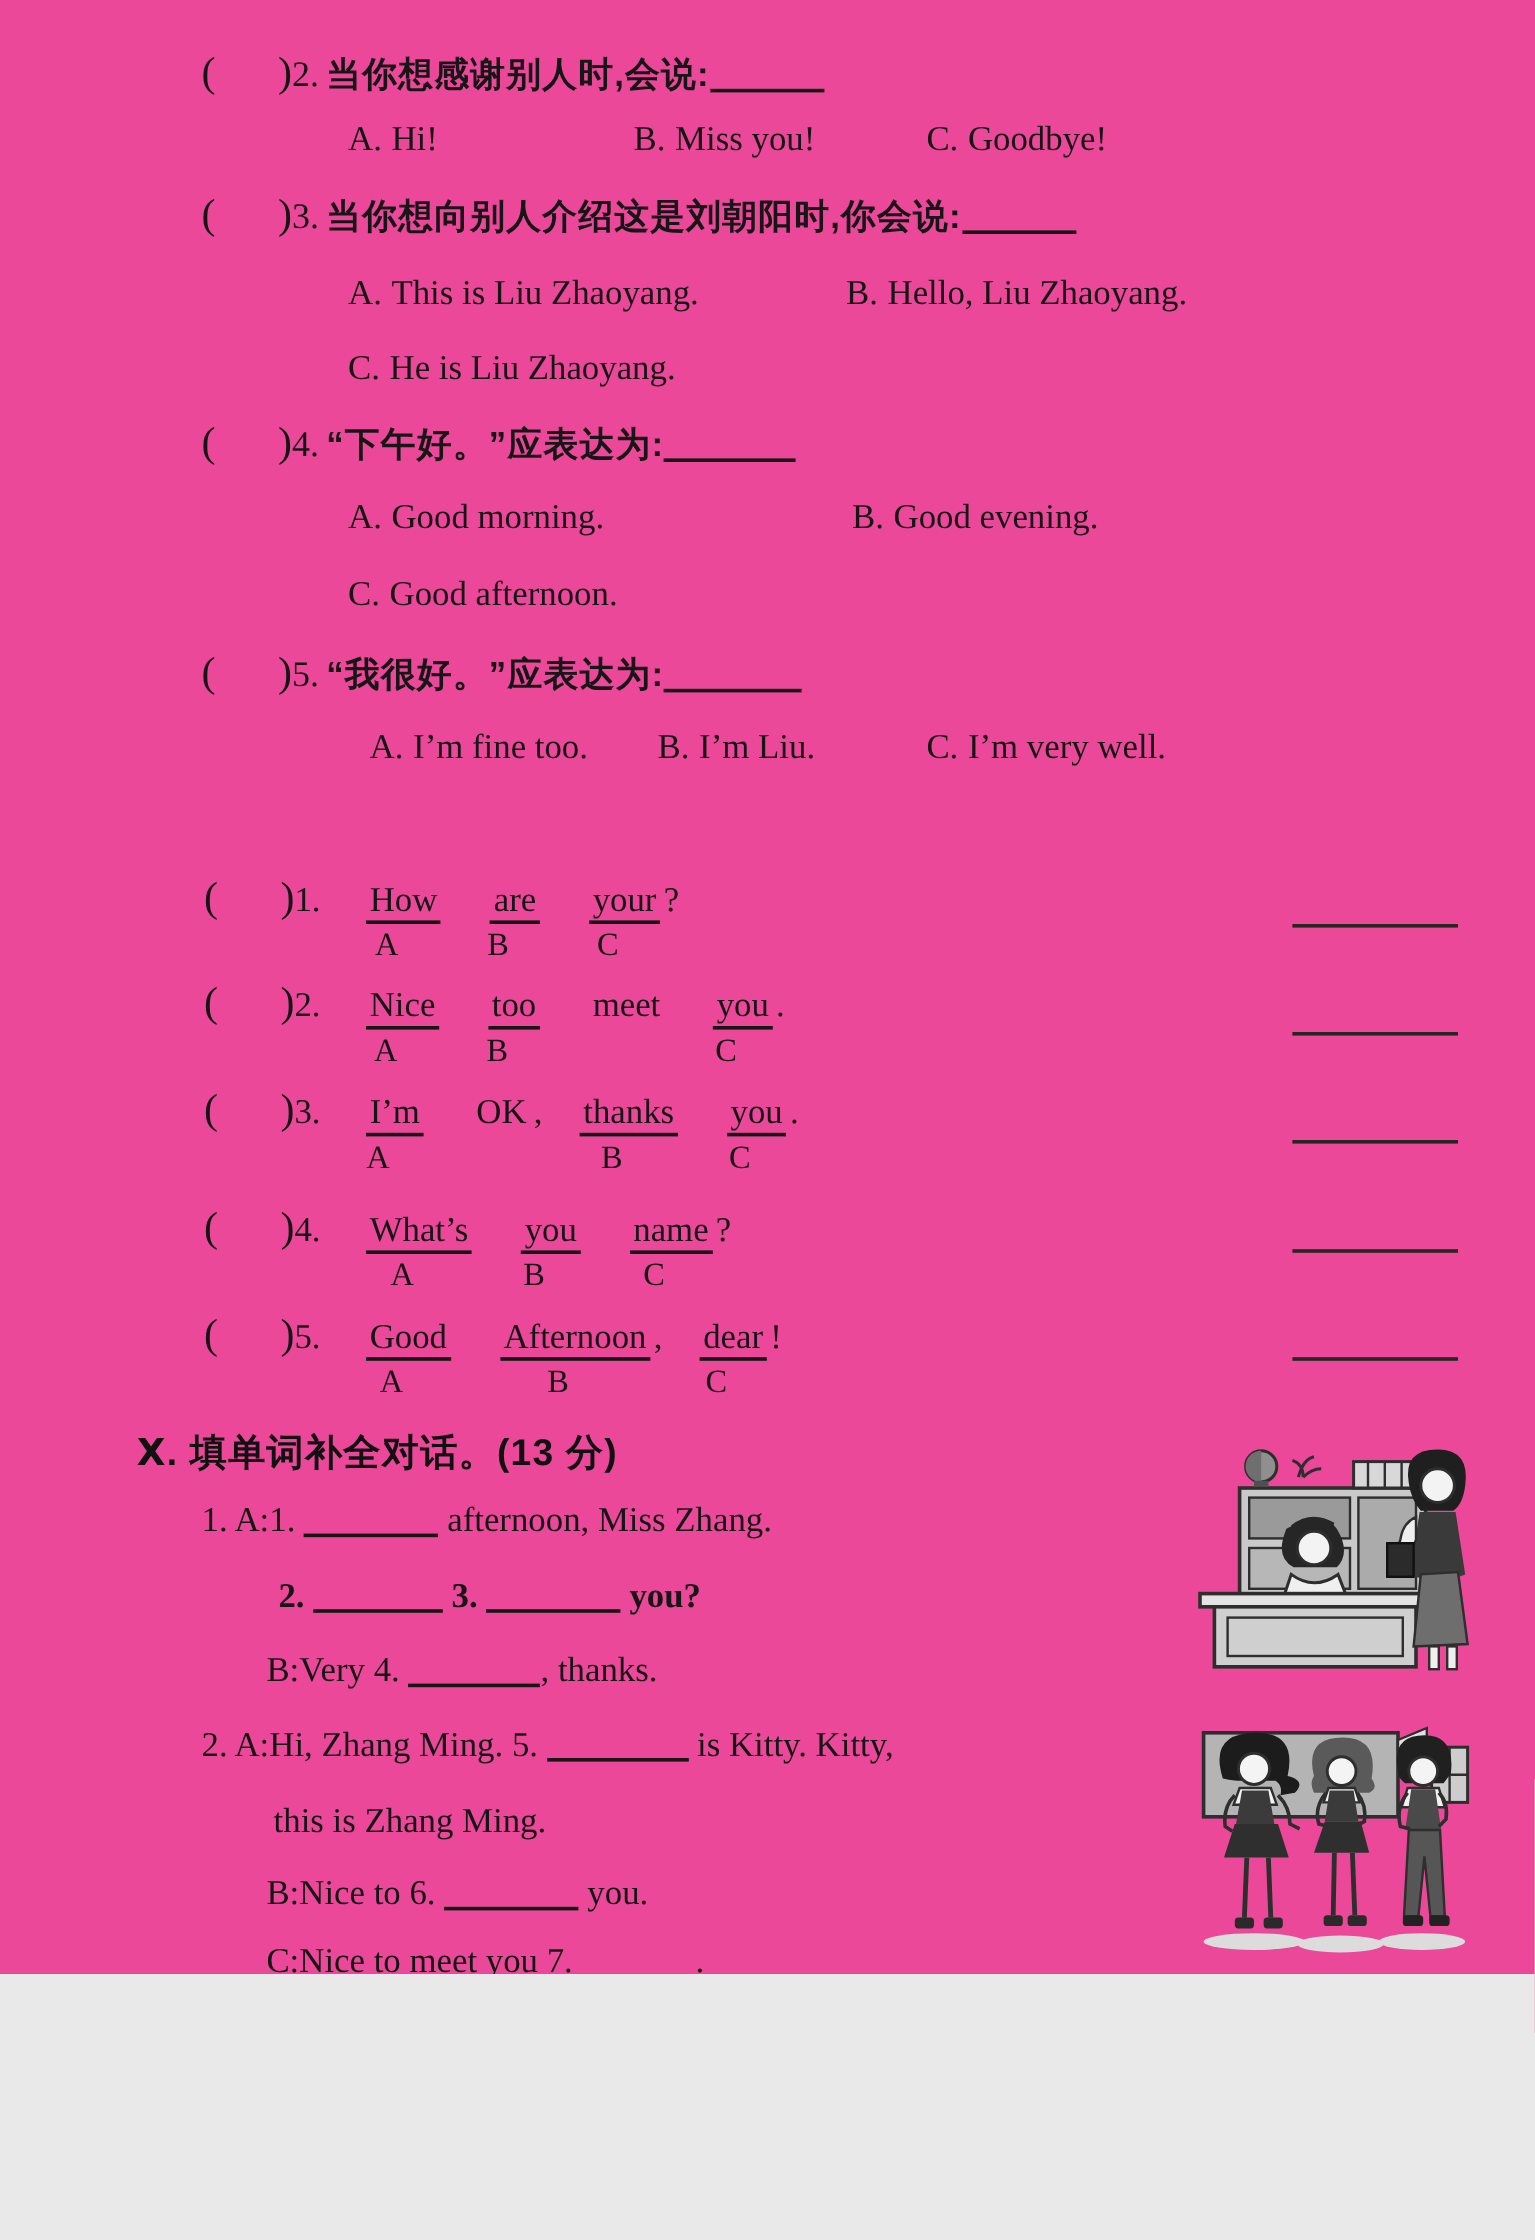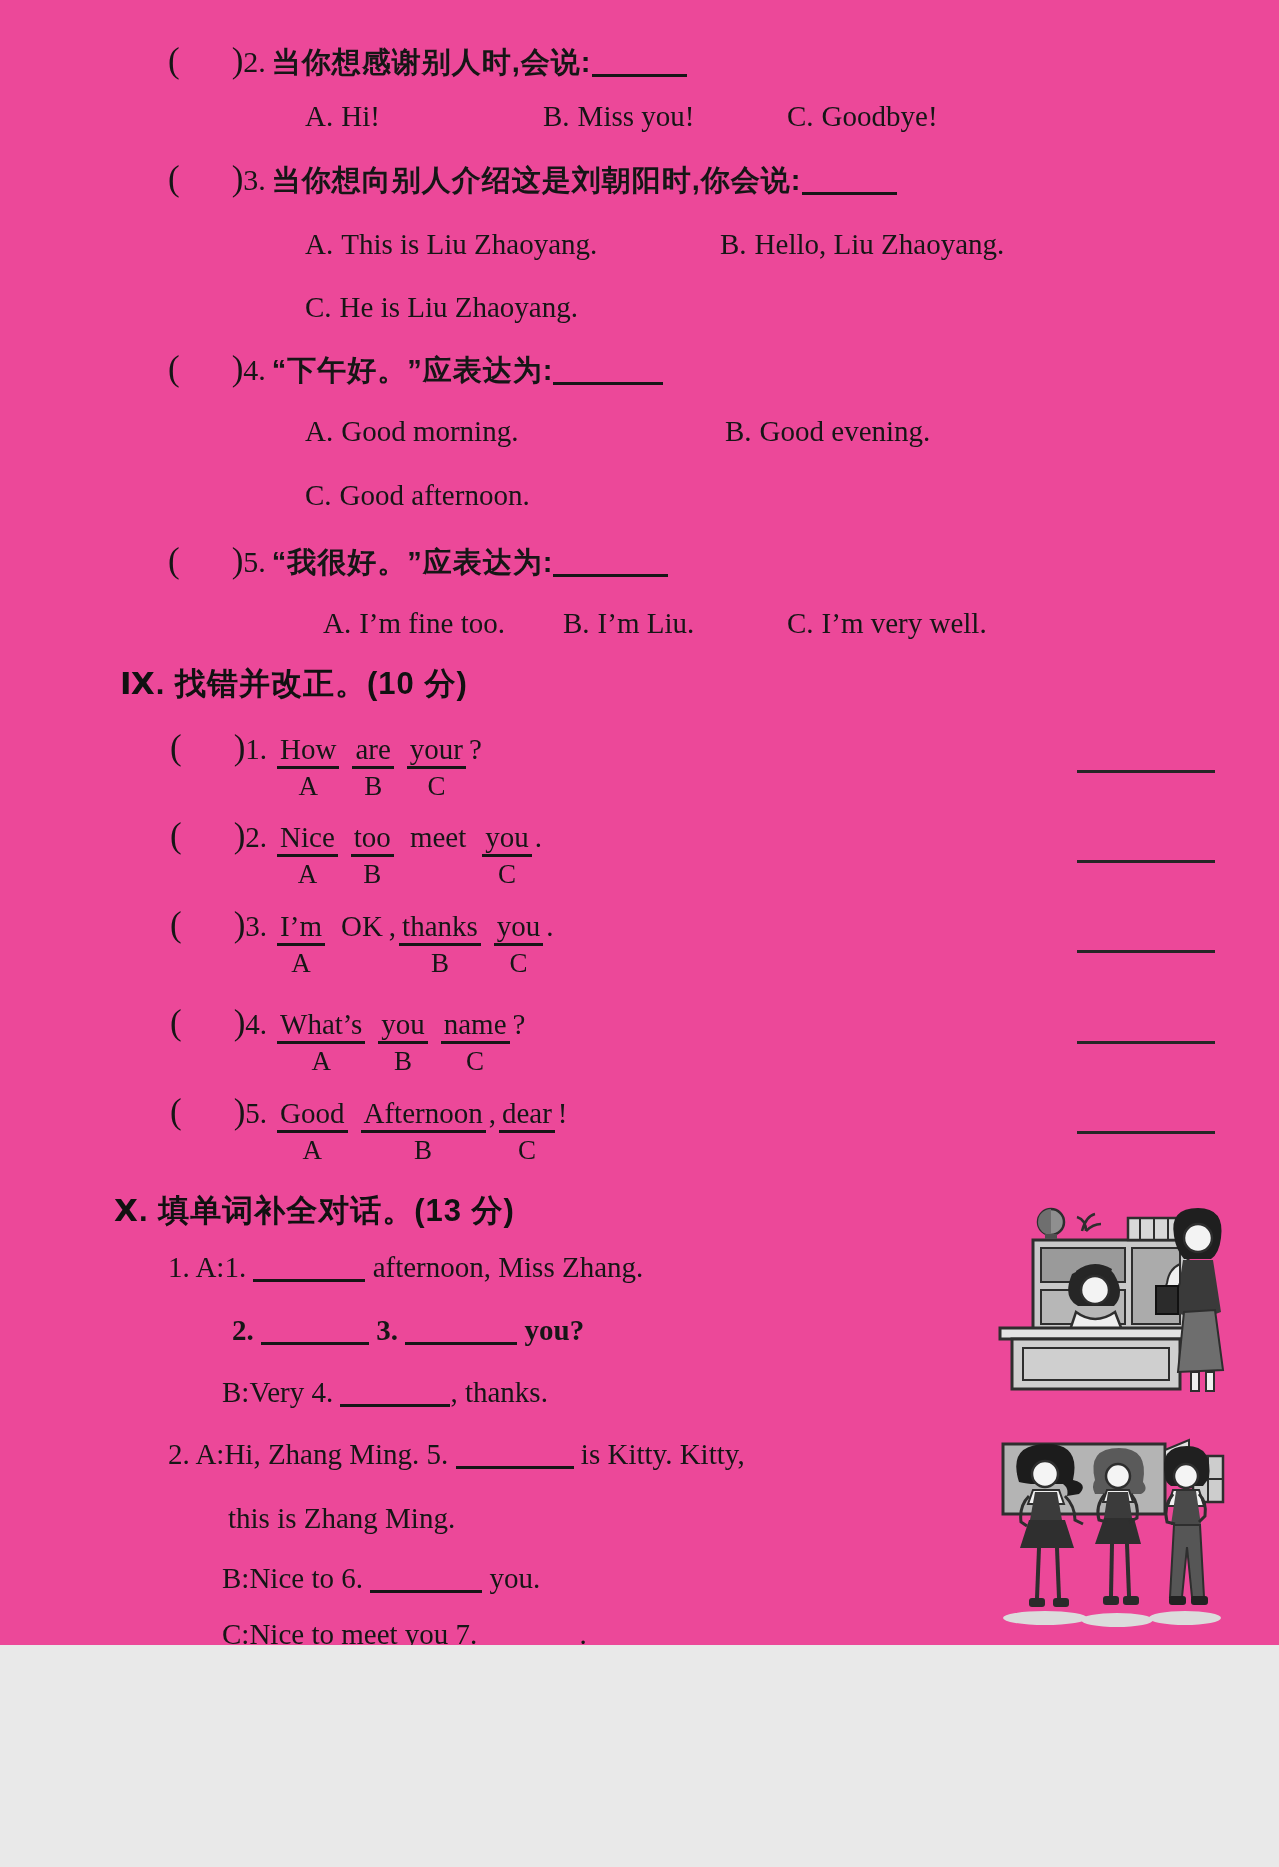--- a/index.html
+++ b/index.html
@@ -17,31 +17,31 @@
   .qnum { font-size:30px; }
   .q-line .qnum { margin-right:6px; }
   .prompt {
     font-family:"Liberation Sans","DejaVu Sans",sans-serif;
     font-weight:700; font-size:29px; letter-spacing:1px;
   }
   .blank {
     display:inline-block; height:12px; vertical-align:-5px;
     border-bottom:3px solid #161616;
   }
-  .opt { position:absolute; font-size:29px; white-space:pre; line-height:1.15;margin-left:15px; }
+  .opt { position:absolute; font-size:29px; white-space:pre; line-height:1.15; }
   .olab { margin-right:8px; }
   .sec-title {
     position:absolute;
     font-family:"Liberation Sans","DejaVu Sans",sans-serif;
     font-weight:700; font-size:31px; letter-spacing:1px; color:#111;
   }
   .nine-line { position:absolute; font-size:29px; white-space:nowrap; line-height:1.15; }
   .nine-line .qnum { margin-right:10px; font-size:29px; }
   .wstack { display:inline-flex; flex-direction:column; align-items:center; margin-right:13px; }
-  .wstack .wt { padding:0 3px; line-height:1.15; }
+  .wstack .wt { padding:0 3px; line-height:1.15;margin-left:28px; }
   .wstack.u .wt { border-bottom:3px solid #161616; }
   .wstack .wl { font-size:27px; margin-top:4px; line-height:1; }
   .punct { margin-left:-10px; margin-right:3px; }
   .ansline { position:absolute; height:0; border-bottom:3px solid #262626; }
   .ten-line { position:absolute; font-size:29px; white-space:pre; line-height:1.2; }
   .illus { position:absolute; }
   .page-num { position:absolute; font-size:27px; color:#222; letter-spacing:2px; }
   .smudge {
     position:absolute; left:795px; top:1793px; width:484px; height:54px;
     background:repeating-linear-gradient(90deg,
@@ -70,21 +70,20 @@
       <div class="line q-line" style="left: 168px; top: 348px;"><span class="bracket"><span class="paren">(</span><span class="pgap"></span><span class="paren">)</span></span><span class="qnum">4.</span><span class="prompt">“下午好。”应表达为:</span><span class="blank" style="width: 110px;"></span></div>
       <div class="opt" style="left: 290px; top: 415px;"><span class="olab">A.</span><span class="otext">Good morning.</span></div>
       <div class="opt" style="left: 710px; top: 415px;"><span class="olab">B.</span><span class="otext">Good evening.</span></div>
       <div class="opt" style="left: 290px; top: 479px;"><span class="olab">C.</span><span class="otext">Good afternoon.</span></div>
       <div class="line q-line" style="left: 168px; top: 540px;"><span class="bracket"><span class="paren">(</span><span class="pgap"></span><span class="paren">)</span></span><span class="qnum">5.</span><span class="prompt">“我很好。”应表达为:</span><span class="blank" style="width: 115px;"></span></div>
       <div class="opt" style="left: 308px; top: 607px;"><span class="olab">A.</span><span class="otext">I’m fine too.</span></div>
       <div class="opt" style="left: 548px; top: 607px;"><span class="olab">B.</span><span class="otext">I’m Liu.</span></div>
       <div class="opt" style="left: 772px; top: 607px;"><span class="olab">C.</span><span class="otext">I’m very well.</span></div>
     </div>
 
-  <h2 class="sec-title" style="left:120px; top:663px;">Ⅸ. 找错并改正。(10 分)</h2>
   <div id="sec9-items">
       <div class="nine-line" style="left: 170px; top: 728px;"><span class="bracket"><span class="paren">(</span><span class="pgap"></span><span class="paren">)</span></span><span class="qnum">1.</span><span class="wstack u">
           <span class="wt">How</span>
           <span class="wl">A</span>
         </span><span class="wstack u">
           <span class="wt">are</span>
           <span class="wl">B</span>
         </span><span class="wstack u">
           <span class="wt">your</span>
           <span class="wl">C</span>

